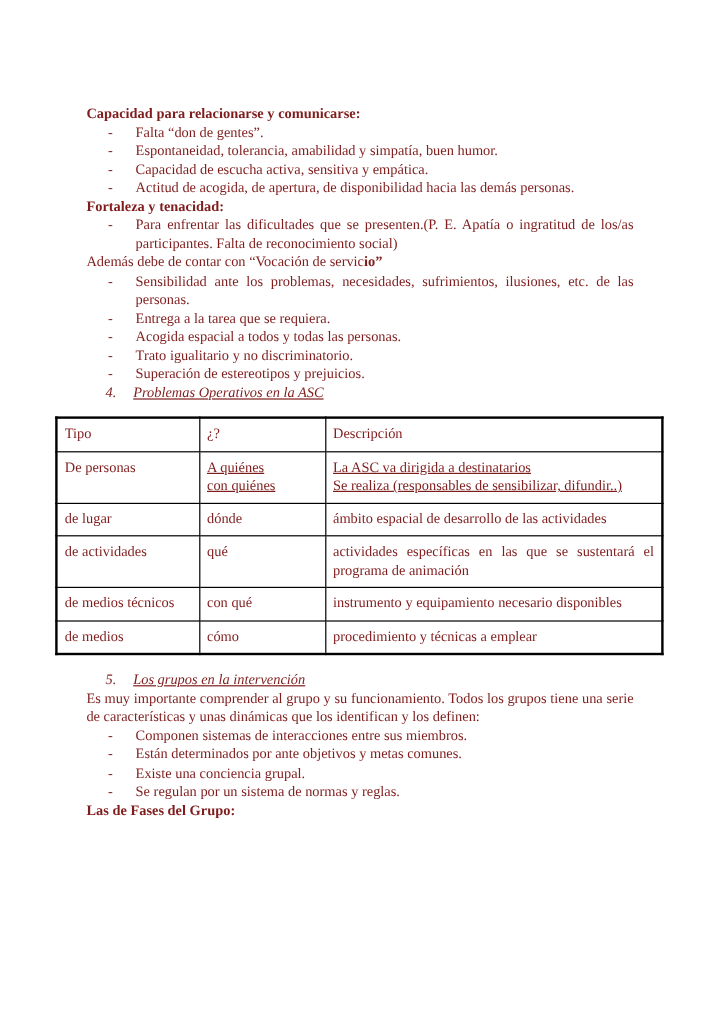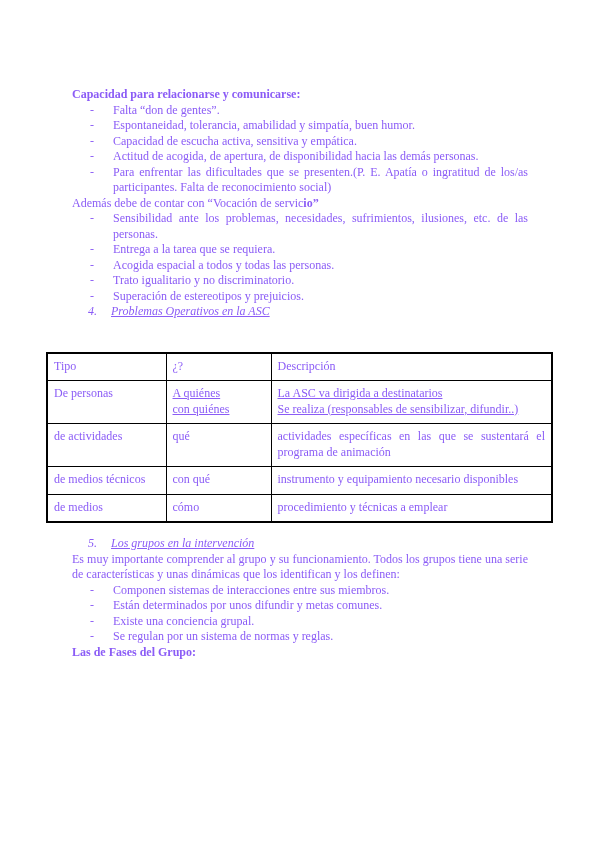--- a/index.html
+++ b/index.html
@@ -1,37 +1,37 @@
 <!DOCTYPE html>
 <html><head>
 <meta charset="utf-8">
 <style>
   html,body { margin:0; padding:0; background:#ffffff; }
   .page {
     position:relative;
     width:600px; height:848px;
     background:#ffffff;
-    color:#8b5cf6;
+    color:#7f1d1d;
     font-family:"Liberation Serif", serif;
     font-size:12px;
     line-height:15.5px;
     box-sizing:border-box;
     padding:87px 72px 0 72px;
     overflow:hidden;
   }
   p { margin:0; }
   .bold { font-weight:bold; }
   .justify { text-align:justify; }
   .li { display:flex; }
   .li .dash { flex:0 0 23px; margin-left:18px; }
   .li .txt { flex:1; text-align:justify; }
   .numbered { display:flex; font-style:italic; }
   .numbered .num { flex:0 0 23px; margin-left:16px; }
   .numbered .ntxt { flex:1; text-decoration:underline; }
-  .tablewrap { margin:32px 0 13px -26px; }
+  .tablewrap { margin:12px 0 13px -26px; }
   table.ptable {
     border-collapse:collapse;
     width:505px;
     border:2px solid #000;
     table-layout:fixed;
   }
   table.ptable td {
     border:1px solid #000;
     vertical-align:top;
     padding:5px 6px 6px 6px;
@@ -59,20 +59,21 @@
   </div>
   <div class="li">
     <span class="dash">-</span>
     <span class="txt">Capacidad de escucha activa, sensitiva y empática.</span>
   </div>
   <div class="li">
     <span class="dash">-</span>
     <span class="txt">Actitud de acogida, de apertura, de disponibilidad hacia las demás personas.</span>
   </div>
 
+  <p class="bold">Fortaleza y tenacidad:</p>
 
   <div class="li">
     <span class="dash">-</span>
     <span class="txt">Para enfrentar las dificultades que se presenten.(P. E. Apatía o ingratitud de los/as participantes. Falta de reconocimiento social)</span>
   </div>
 
   <p><span>Además debe de contar con “Vocación de servic</span><span class="bold">io”</span></p>
 
 
   <div class="li">
@@ -115,20 +116,25 @@
           <td>Descripción</td>
         </tr>
         <tr>
           <td>De personas</td>
           <td class="pre">A quiénes
 con quiénes</td>
           <td class="pre">La ASC va dirigida a destinatarios
 Se realiza (responsables de sensibilizar, difundir..)</td>
         </tr>
         <tr>
+          <td>de lugar</td>
+          <td>dónde</td>
+          <td>ámbito espacial de desarrollo de las actividades</td>
+        </tr>
+        <tr>
           <td>de actividades</td>
           <td>qué</td>
           <td class="jy">actividades específicas en las que se sustentará el programa de animación</td>
         </tr>
         <tr>
           <td>de medios técnicos</td>
           <td>con qué</td>
           <td>instrumento y equipamiento necesario disponibles</td>
         </tr>
         <tr>
@@ -146,21 +152,21 @@
   </div>
 
   <p class="justify">Es muy importante comprender al grupo y su funcionamiento. Todos los grupos tiene una serie de características y unas dinámicas que los identifican y los definen:</p>
 
   <div class="li">
     <span class="dash">-</span>
     <span class="txt">Componen sistemas de interacciones entre sus miembros.</span>
   </div>
   <div class="li">
     <span class="dash">-</span>
-    <span class="txt">Están determinados por unos difundir y metas comunes.</span>
+    <span class="txt">Están determinados por ante objetivos y metas comunes.</span>
   </div>
   <div class="li">
     <span class="dash">-</span>
     <span class="txt">Existe una conciencia grupal.</span>
   </div>
   <div class="li">
     <span class="dash">-</span>
     <span class="txt">Se regulan por un sistema de normas y reglas.</span>
   </div>
 

